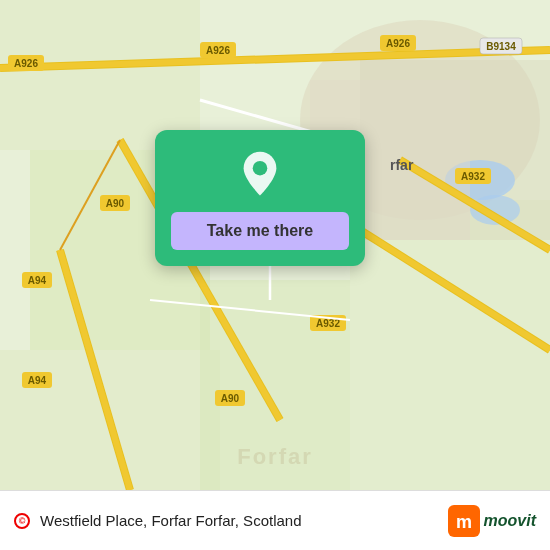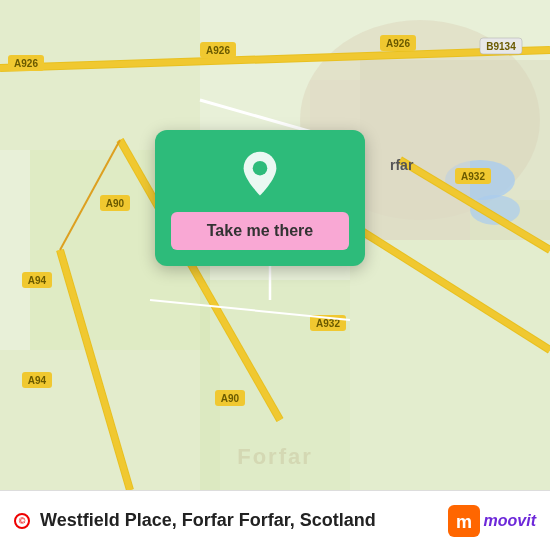--- a/index.html
+++ b/index.html
@@ -58,21 +58,21 @@
       z-index: 10;
     }
 
     .pin-icon {
       width: 50px;
       height: 50px;
       margin-bottom: 12px;
     }
 
     #take-me-there-btn {
-      background: #f9a8d4;
+      background: #c4b5fd;
       color: #333;
       border: none;
       border-radius: 6px;
       padding: 10px 24px;
       font-size: 16px;
       font-weight: 600;
       cursor: pointer;
       width: 100%;
       text-align: center;
     }
@@ -104,42 +104,42 @@
       border: 2px solid #e00;
       display: inline-flex;
       align-items: center;
       justify-content: center;
       font-size: 9px;
       color: #e00;
       font-weight: bold;
     }
 
     #location-text {
-      font-size: 18px;
+      font-size: 15px;
       color: #222;
-      font-weight: 700;
+      font-weight: 400;
       flex: 1;
       margin: 16px 10px;
     }
 
     #moovit-logo {
       display: flex;
       align-items: center;
       gap: 4px;
     }
 
     .moovit-m {
       width: 32px;
       height: 32px;
     }
 
     .moovit-text {
       font-size: 16px;
       font-weight: 700;
-      color: #6d28d9;
+      color: #14532d;
       font-style: italic;
       text-align: right;
     }
 
     
     .map-watermark {
       position: absolute;
       bottom: 20px;
       left: 0;
       right: 0;

